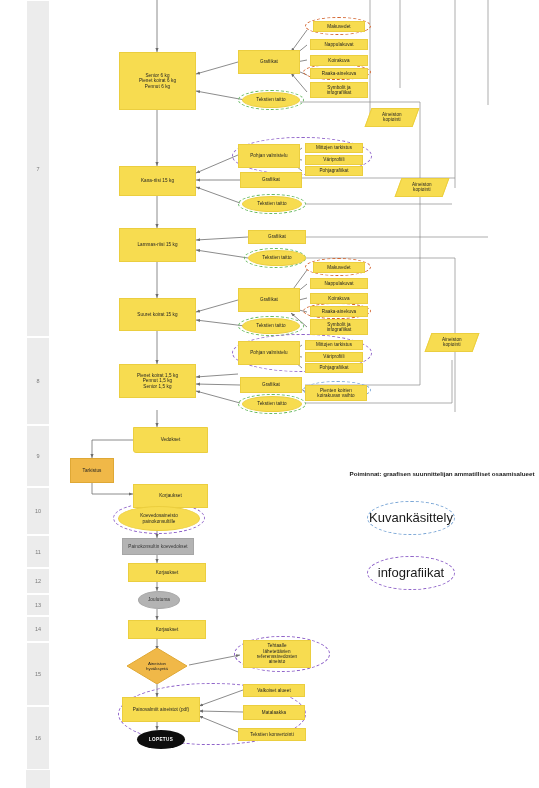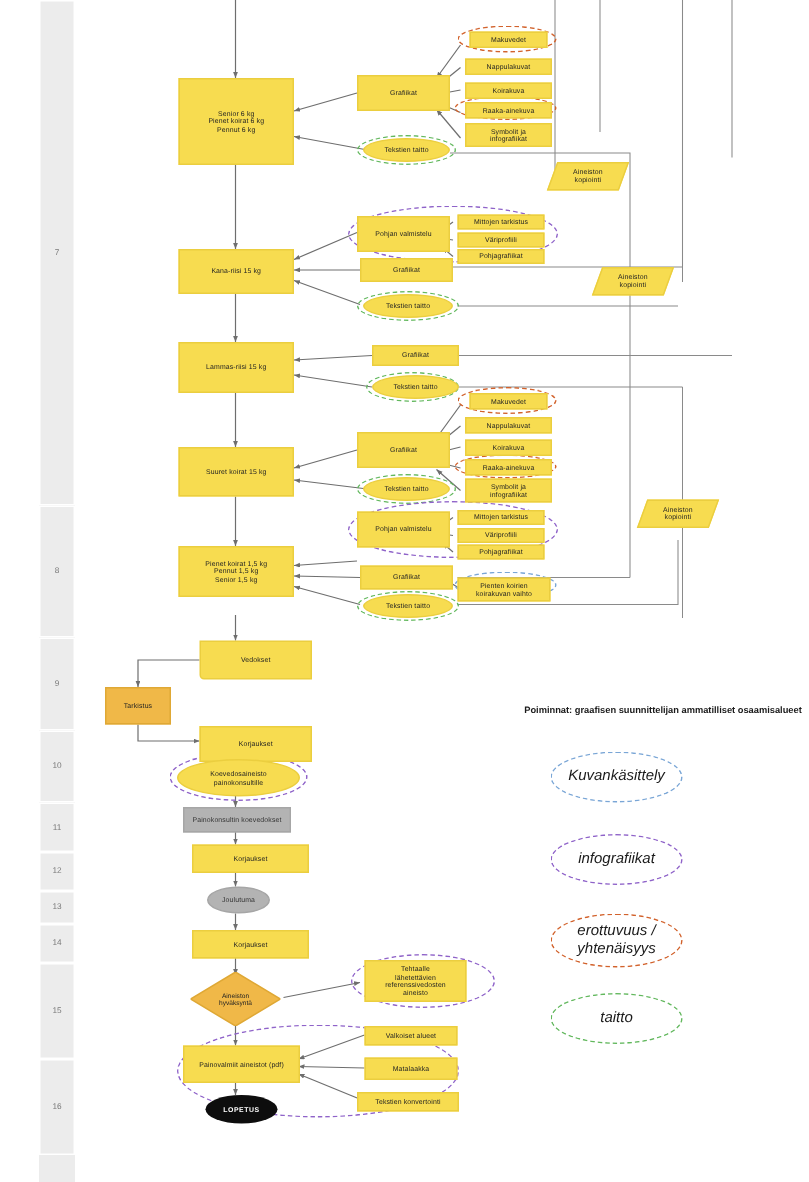--- a/index.html
+++ b/index.html
@@ -32,22 +32,22 @@
   .hl{position:absolute;border-radius:50%;background:transparent;box-sizing:border-box;}
   .hl-blue{border:1px dashed #7aa6d6;}
   .hl-purple{border:1px dashed #8f63c9;}
   .hl-orange{border:1px dashed #d2622c;}
   .hl-green{border:1px dashed #63b85e;}
 
   
   .legend-title{position:absolute;font-size:6.2px;font-weight:bold;color:#1a1a1a;
                 line-height:1.35;text-align:center;width:190px;}
   .legend-oval{position:absolute;border-radius:50%;display:flex;align-items:center;
-               justify-content:center;text-align:center;font-size:10px;color:#1a1a1a;
-               box-sizing:border-box;line-height:1.25;font-style:italic;}
+               justify-content:center;text-align:center;font-size:13px;color:#1a1a1a;
+               box-sizing:border-box;line-height:1.25;}
 
   
   svg.wires{position:absolute;left:0;top:0;width:539px;height:788px;pointer-events:none;}
   .ln{stroke:#6e6e6e;stroke-width:0.8;fill:none;}
   .ln-thin{stroke:#8a8a8a;stroke-width:0.7;fill:none;}
 </style>
 </head>
 <body>
 
 <div id="page">
@@ -340,20 +340,14 @@
   </div>
 
   <div class="legend-title" style="left:347px;top:470px;">Poiminnat: graafisen suunnittelijan ammatilliset osaamisalueet</div>
 
   <div class="legend-oval hl-blue" style="left:367px;top:501px;width:88px;height:34px;border:1px dashed #7aa6d6;">
     <span>Kuvankäsittely</span>
   </div>
   <div class="legend-oval hl-purple" style="left:367px;top:556px;width:88px;height:34px;border:1px dashed #8f63c9;">
     <span>infografiikat</span>
   </div>
-  <div class="legend-oval hl-orange" style="left:367px;top:609px;width:88px;height:36px;border:1px dashed #d2622c;">
-    <span>erottuvuus / yhtenäisyys</span>
-  </div>
-  <div class="legend-oval hl-green" style="left:367px;top:662px;width:88px;height:34px;border:1px dashed #63b85e;">
-    <span>taitto</span>
-  </div>
 
 </div>
 
 </body></html>

